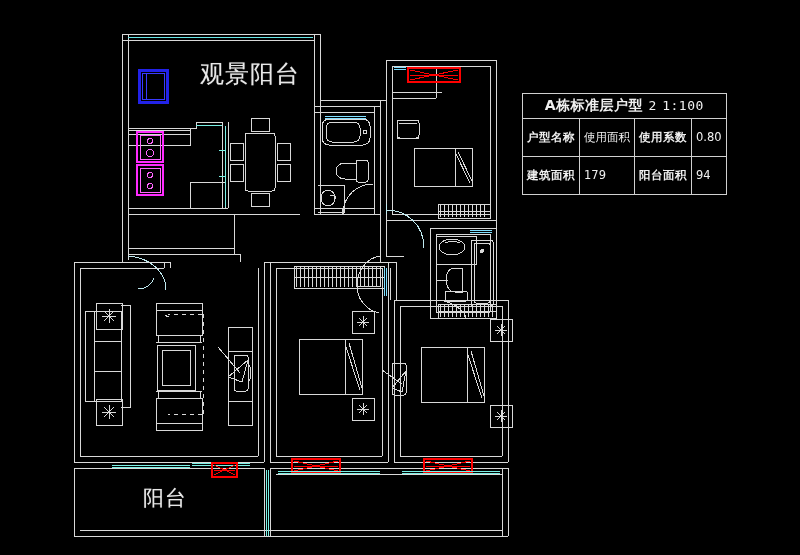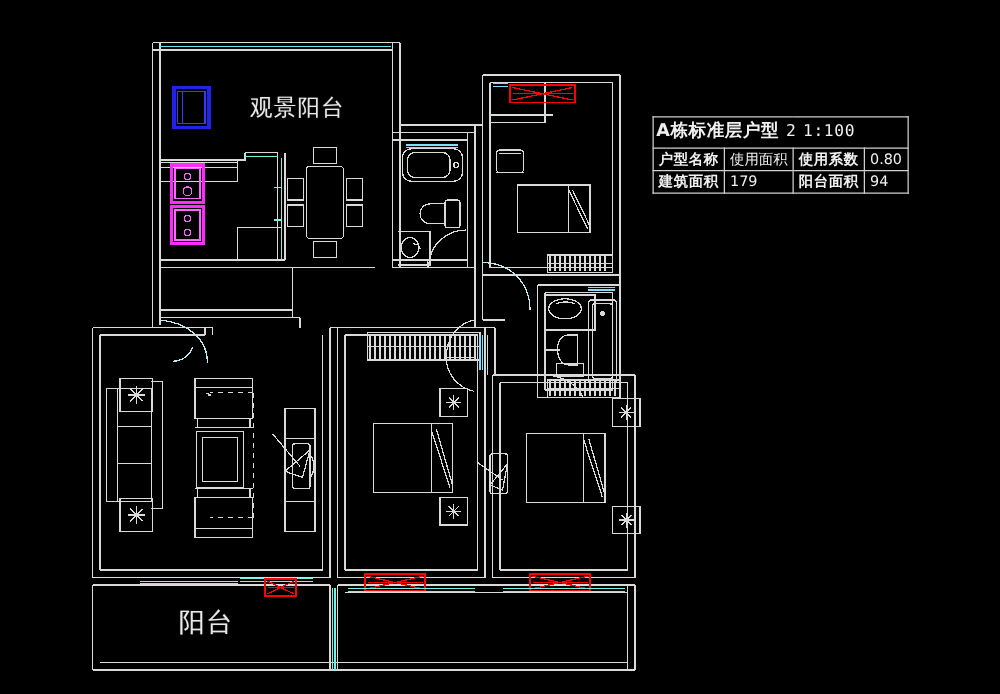--- a/index.html
+++ b/index.html
@@ -33,22 +33,21 @@
     color: #e8e8e8;
     font-family: "DejaVu Sans", "Liberation Sans", sans-serif;
     font-weight: 400;
     white-space: nowrap;
     letter-spacing: 1px;
     text-shadow: 0 0 1px rgba(255,255,255,0.35);
   }
   #label-scenic-balcony {
     left: 200px;
     top: 58px;
-    font-size: 18px;
-    margin-top: 16px;
+    font-size: 24px;
   }
   #label-balcony {
     left: 143px;
     top: 484px;
     font-size: 21px;
     text-align: center;
   }
   
   #info-table {
     position: absolute;
@@ -56,26 +55,27 @@
     top: 93px;
     width: 196px;
     border: 1px solid #d8d8d8;
     border-collapse: collapse;
     background: #000;
     color: #f0f0f0;
   }
   #info-table td {
     border: 1px solid #d0d0d0;
     font-size: 11.5px;
-    padding: 2px 4px;
+    padding: 12px 4px;
     line-height: 1.15;
     white-space: nowrap;
     font-family: "DejaVu Sans", "Liberation Sans", sans-serif;
   }
   #info-table td.title-cell {
+    text-align: center;
     font-size: 14px;
     font-weight: bold;
     padding: 3px 2px 4px 2px;
     letter-spacing: 0.5px;
   }
   #info-table td.key {
     width: 48px;
     font-weight: bold;
     letter-spacing: 0.5px;
   }

